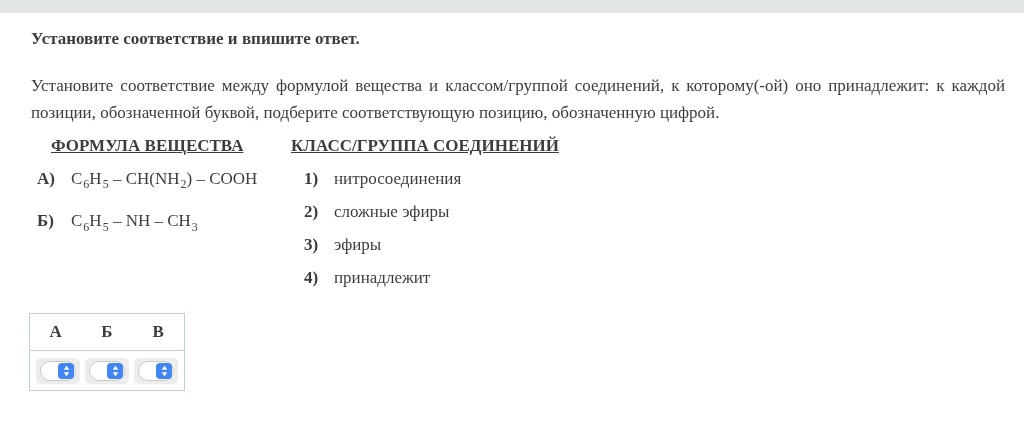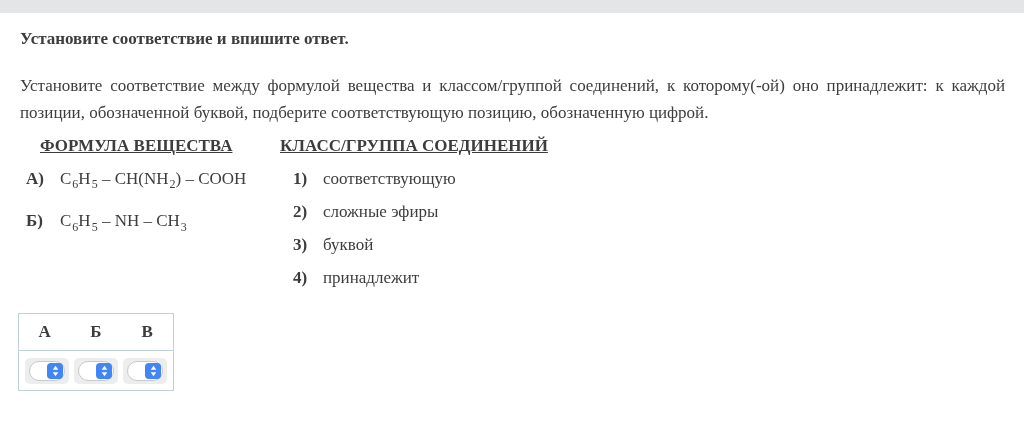--- a/index.html
+++ b/index.html
@@ -8,21 +8,21 @@
     width: 1024px; height: 433px;
     background: #ffffff;
     font-family: "Liberation Serif", serif;
     color: #3d3d3d;
     overflow: hidden;
   }
   .topbar {
     height: 13px; width: 100%;
     background: #e3e6e7;
   }
-  .content { padding: 0 19px 0 20px; }
+  .content { padding: 0 19px 0 31px; }
 
   .page-title {
     margin: 15px 0 0 0;
     font-size: 17px; font-weight: bold;
     line-height: 22px;
   }
   .intro {
     margin: 22px 0 0 0;
     font-size: 17px;
     line-height: 27px;
@@ -127,27 +127,27 @@
         <div class="match-item">
           <span class="item-label">Б)</span><span class="formula">C<sub>6</sub>H<sub>5</sub> – NH – CH<sub>3</sub></span>
         </div>
       </div>
     </div>
 
     <div class="match-col-right">
       <div class="col-header">КЛАСС/ГРУППА СОЕДИНЕНИЙ</div>
       <div class="match-list">
         <div class="match-item">
-          <span class="item-label">1)</span><span>соответствующую</span>
+          <span class="item-label">1)</span><span>нитросоединения</span>
         </div>
         <div class="match-item">
           <span class="item-label">2)</span><span>сложные эфиры</span>
         </div>
         <div class="match-item">
-          <span class="item-label">3)</span><span>буквой</span>
+          <span class="item-label">3)</span><span>эфиры</span>
         </div>
         <div class="match-item">
           <span class="item-label">4)</span><span>принадлежит</span>
         </div>
       </div>
     </div>
 
   </div>
 
 

